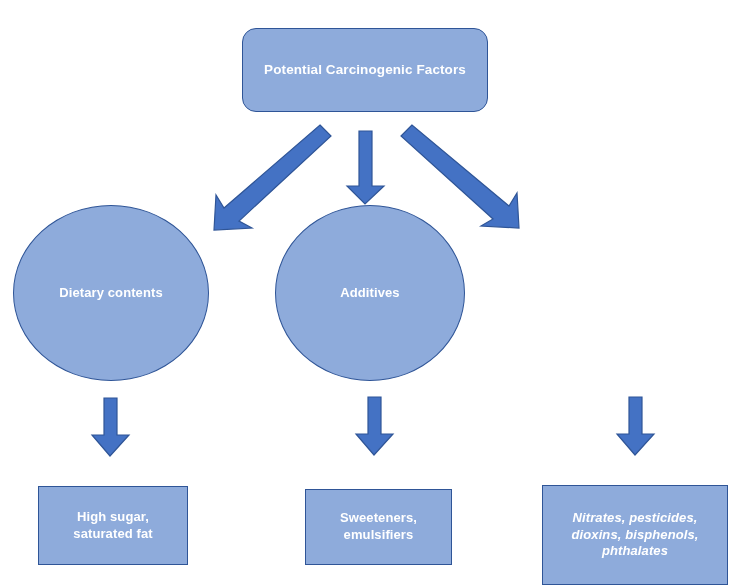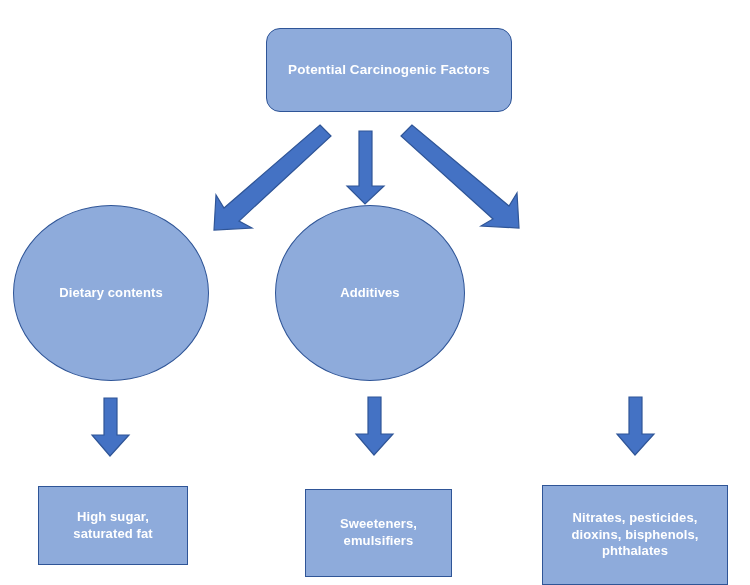--- a/index.html
+++ b/index.html
@@ -31,21 +31,20 @@
     top: 28px;
     width: 246px;
     height: 84px;
     background: #8EABDB;
     border: 1.4px solid #2F5597;
     border-radius: 14px;
     display: flex;
     align-items: center;
     justify-content: center;
     box-sizing: border-box;
-    margin-left: 24px;
   }
   .top-box .node-text { font-size: 13.5px; }
 
   
   .circle {
     position: absolute;
     background: #8EABDB;
     border: 1.4px solid #2F5597;
     border-radius: 50%;
     display: flex;
@@ -63,22 +62,22 @@
     position: absolute;
     background: #8EABDB;
     border: 1.4px solid #2F5597;
     display: flex;
     align-items: center;
     justify-content: center;
     box-sizing: border-box;
   }
   .leaf-box .node-text { font-size: 13px; }
   .leaf-1 { left: 38px;  top: 486px; width: 150px; height: 79px; }
-  .leaf-2 { left: 305px; top: 489px; width: 147px; height: 88px; align-items: center; }
-  .leaf-3 { left: 542px; top: 485px; width: 186px; height: 100px; }
+  .leaf-2 { left: 305px; top: 489px; width: 147px; height: 76px; align-items: center; }
+  .leaf-3 { left: 542px; top: 485px; width: 186px; height: 100px; font-style: italic; }
 
   
   #arrows {
     position: absolute;
     left: 0;
     top: 0;
     width: 750px;
     height: 585px;
     pointer-events: none;
   }

